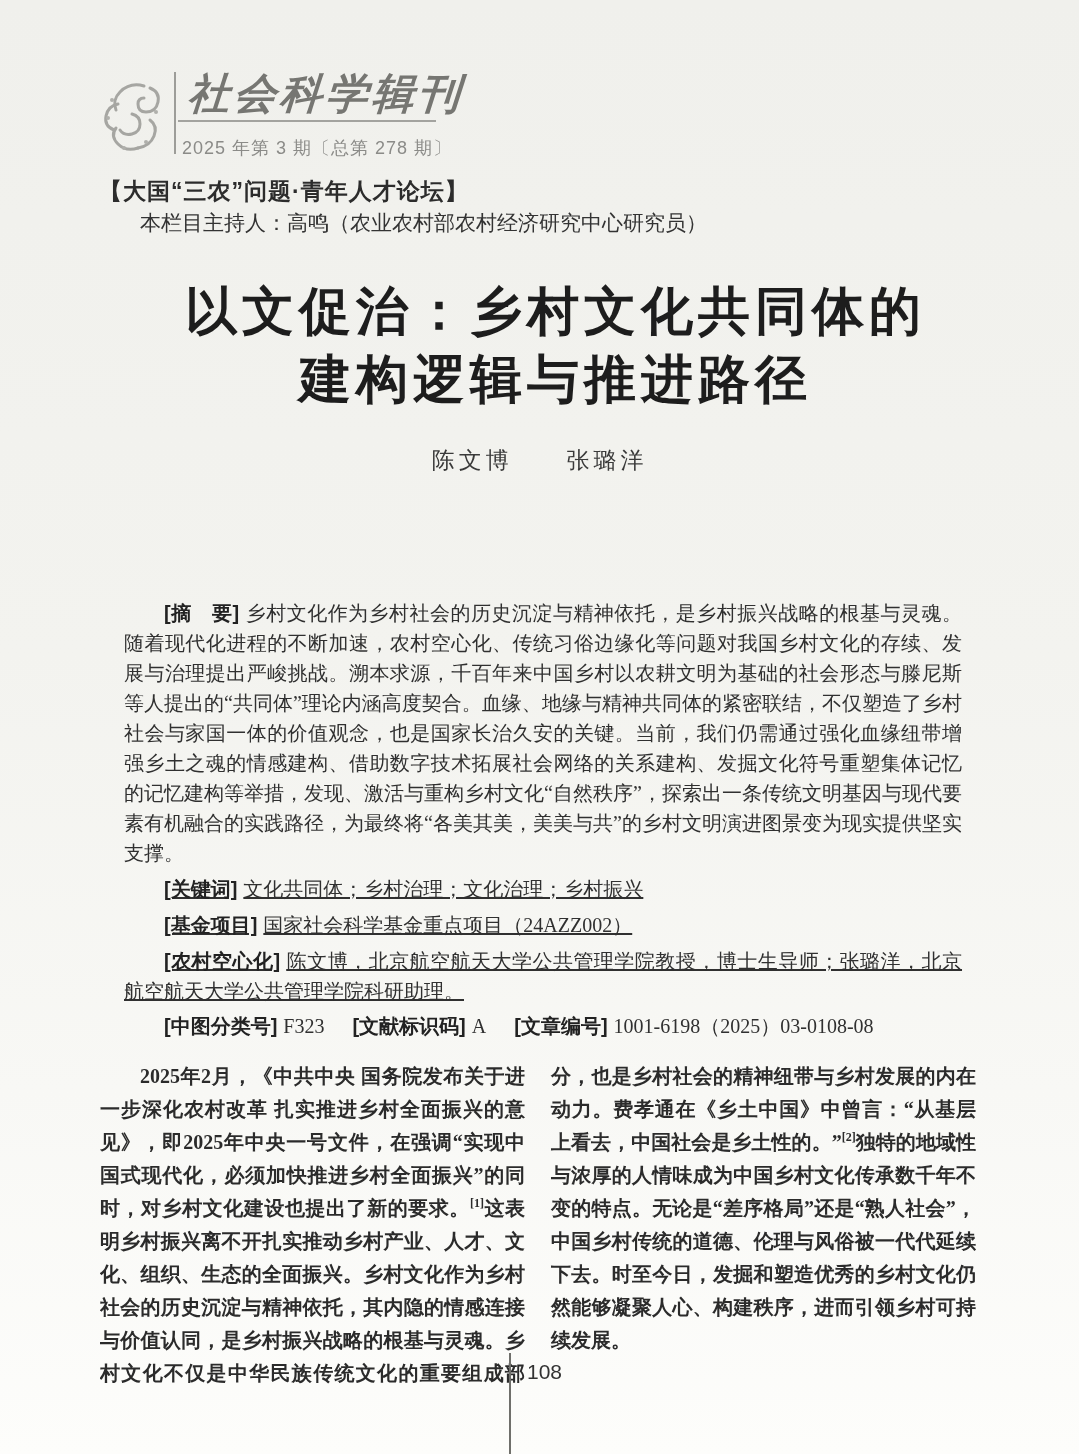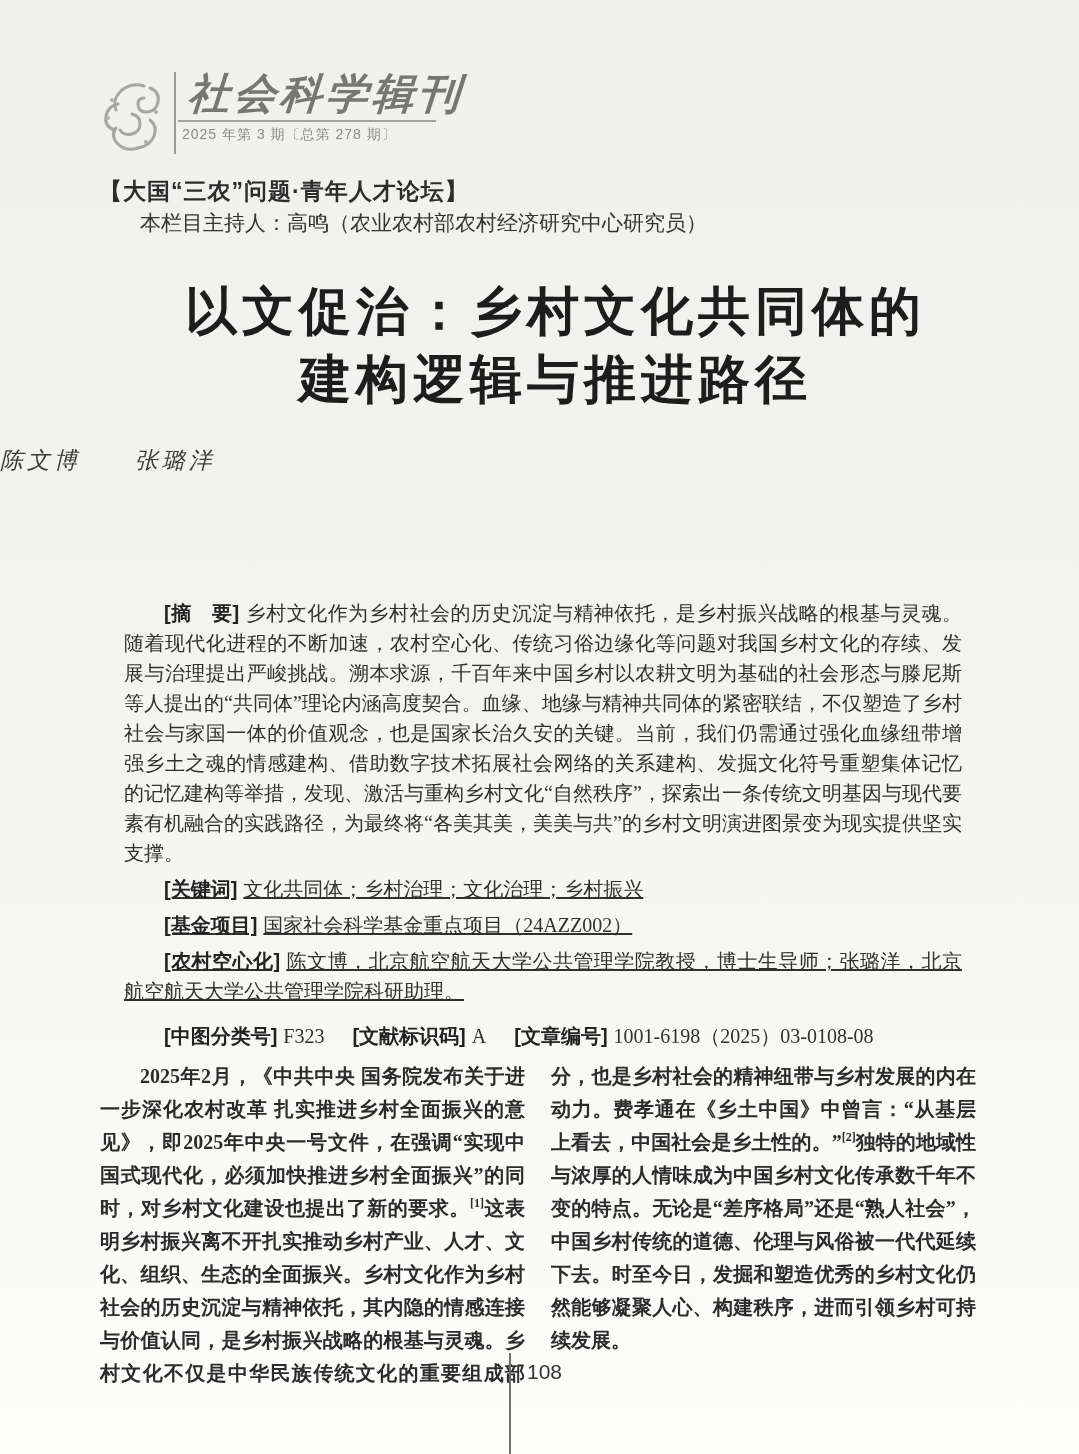--- a/index.html
+++ b/index.html
@@ -19,22 +19,22 @@
   .emblem { position:absolute; left:0; top:12px; width:72px; height:82px; }
   .mast-vrule { position:absolute; left:76px; top:6px; width:2px; height:82px; background:#9d9d99; }
   .journal-name {
     position:absolute; left:90px; top:0px; width:320px;
     font-size:42px; font-weight:bold; font-style:italic; letter-spacing:4px;
     color:#767672; white-space:nowrap; transform:skewX(-4deg);
     font-family:"Liberation Serif", serif;
   }
   .mast-hrule { position:absolute; left:80px; top:54px; width:258px; height:2px; background:#a3a39f; }
   .issue-info {
-    position:absolute; left:84px; top:60px; white-space:nowrap;
-    font-size:14px; color:#8b8b88; letter-spacing:1px;
+    position:absolute; left:84px; top:70px; white-space:nowrap;
+    font-size:18px; color:#8b8b88; letter-spacing:1px;
     font-family:"Liberation Sans", sans-serif;
   }
 
   
   .column-header {
     position:absolute; left:99px; top:160px;
     font-size:23px; font-weight:bold; color:#2c2c2c; letter-spacing:1px;
     font-family:"Liberation Sans", sans-serif;
     margin-top:16px;
   }
@@ -47,36 +47,36 @@
   
   .article-title {
     position:absolute; left:0; top:278px; width:100%;
     text-align:center; font-weight:bold; color:#1d1d1d;
     font-size:52px; line-height:68px; letter-spacing:5px;
     font-family:"Liberation Serif", serif;
     padding-left:32px;
   }
   .authors {
     position:absolute; left:0; top:445px; width:100%;
-    text-align:left; font-size:23px; color:#3a3a3a; letter-spacing:4px;font-style:italic;
+    text-align:center; font-size:23px; color:#3a3a3a; letter-spacing:4px;
   }
   .authors .author + .author { margin-left:44px; }
 
   
   .meta-block {
     position:absolute; left:124px; top:598px; width:838px;
     font-size:20px; line-height:30px; text-align:justify; color:#303030;
   }
   .meta-block p { text-indent:2em; }
   .meta-label {
     font-weight:bold; font-family:"Liberation Sans", sans-serif; color:#222;
     margin-right:6px;
   }
   .meta-line { margin-top:6px;text-decoration:underline; }
-  .clc-line { margin-top:15px; }
+  .clc-line { margin-top:5px; }
   .clc-pair + .clc-pair { margin-left:28px; }
 
   
   .body-text {
     position:absolute; left:100px; top:1060px; width:876px; height:330px;
     column-count:2; column-gap:26px; column-fill:auto;
     font-size:20px; line-height:33px; text-align:justify; color:#2b2b2b;
     overflow:hidden;
   }
   .body-text p { text-indent:2em;font-weight:bold; }

